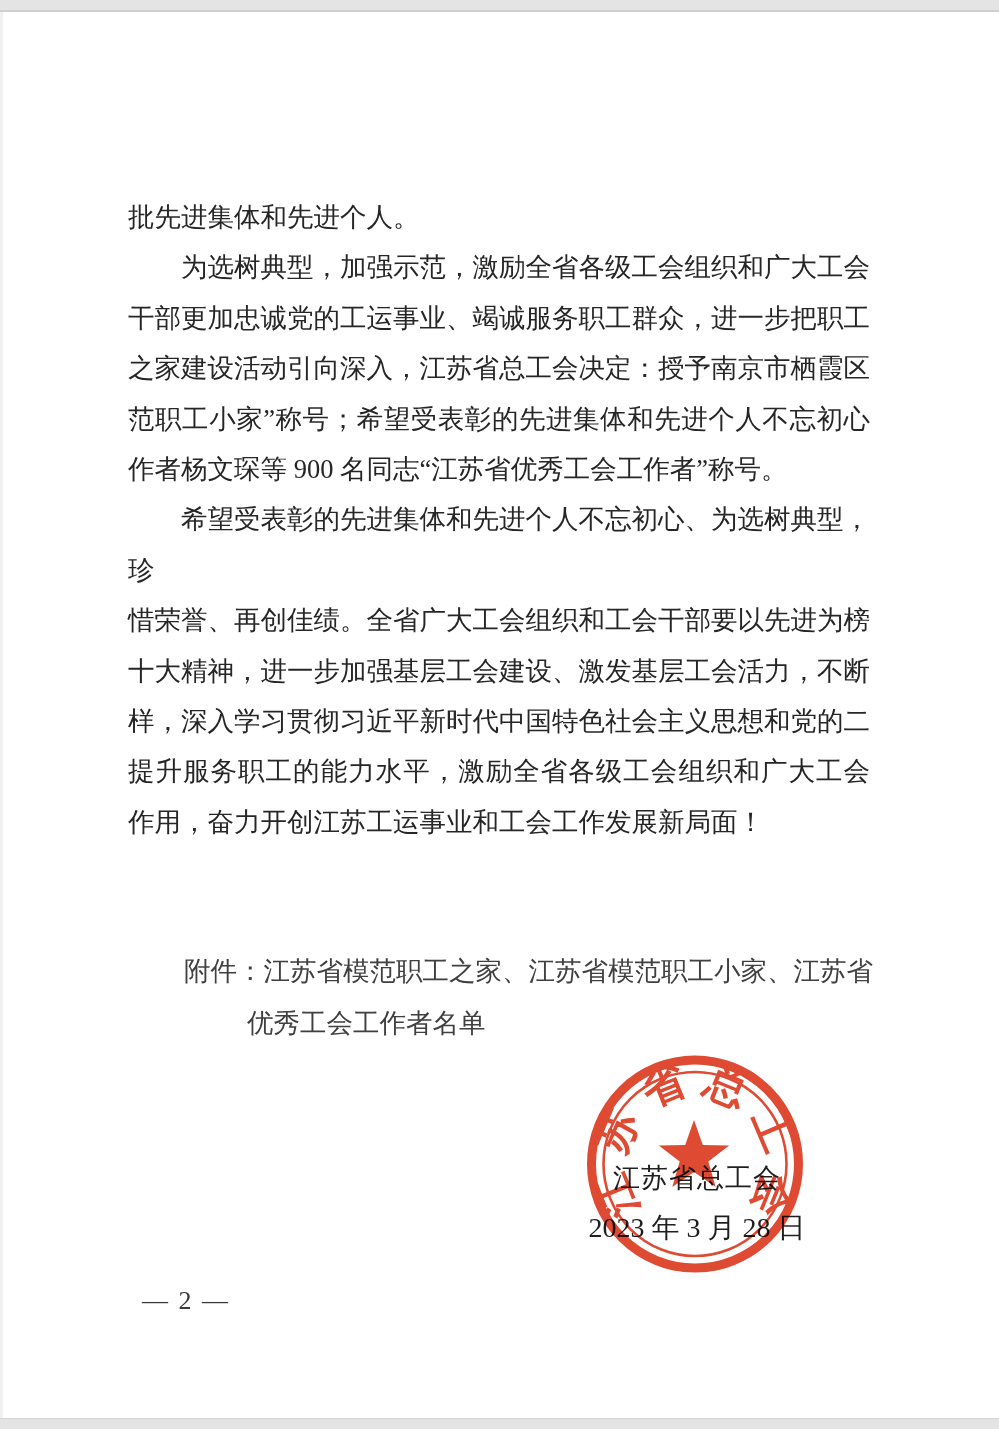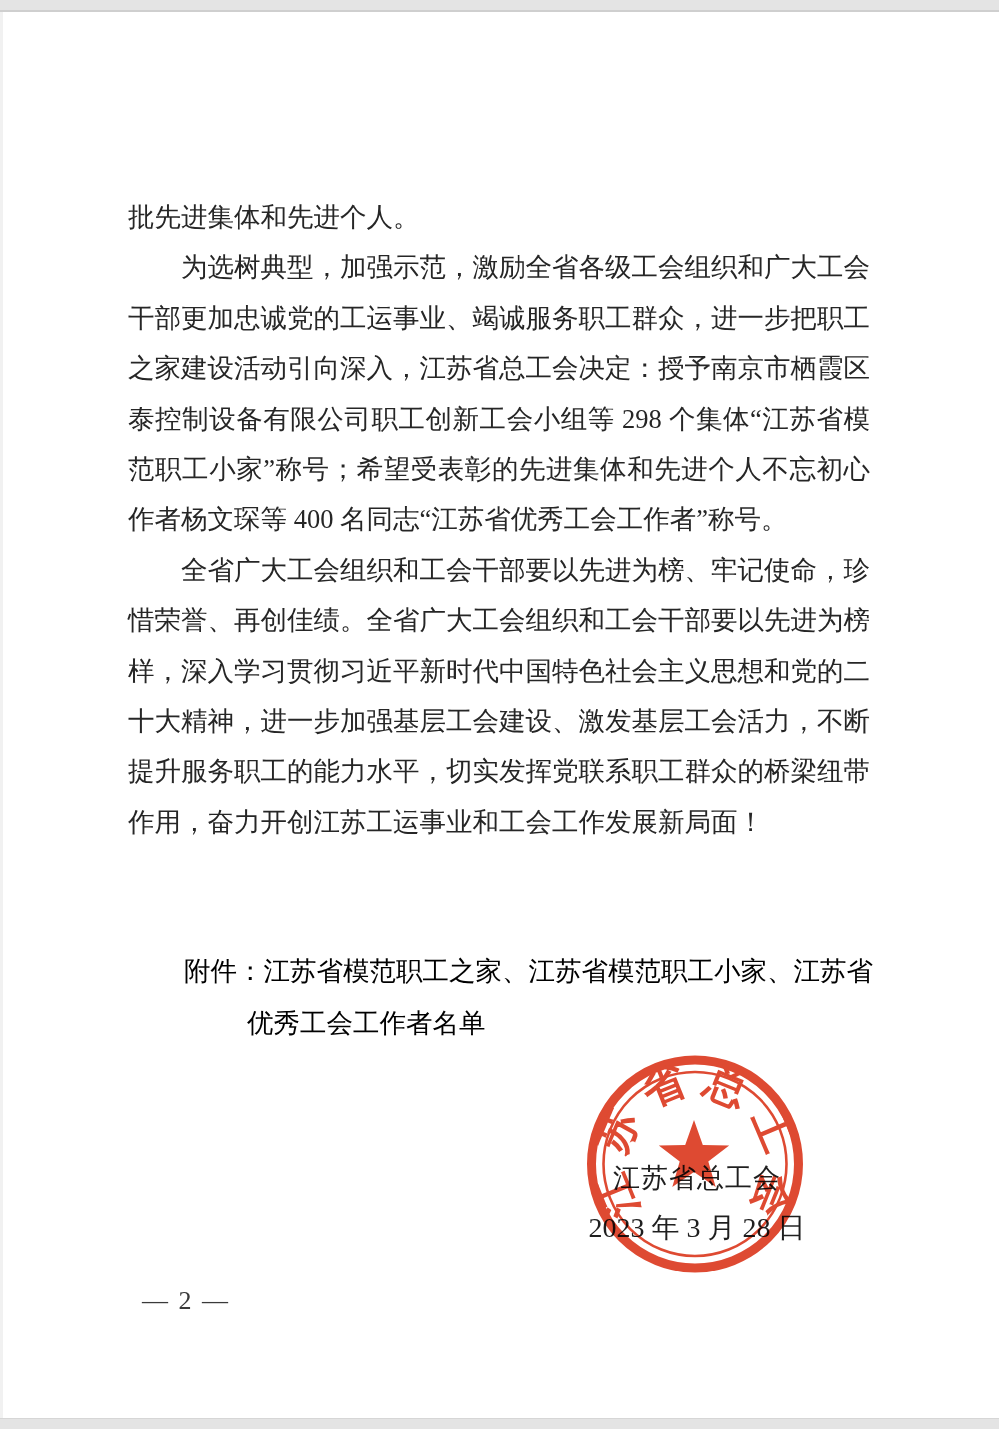--- a/index.html
+++ b/index.html
@@ -69,21 +69,21 @@
     white-space: normal;
     text-align: justify;
     text-align-last: justify;
   }
   .ln.indent { text-indent: 2em; }
 
   .attach-line1, .attach-line2 {
     position: absolute;
     font-size: 26.5px;
     line-height: 30px;
-    color: #000000;
+    color: #404040;
     white-space: nowrap;
   }
   .attach-line1 { left: 181px; top: 944px; }   
   .attach-line2 { left: 244px; top: 996px; }   
 
   .sig-issuer, .sig-date {
     position: absolute;
     left: 574px;              
     width: 240px;
     text-align: center;
@@ -126,28 +126,27 @@
   <div class="edge-right"></div>
   <div class="edge-bottom"></div>
 
   <div class="page">
 
     <div class="doc-body">
       <div class="ln">批先进集体和先进个人。</div>
       <div class="ln indent fill">为选树典型，加强示范，激励全省各级工会组织和广大工会</div>
       <div class="ln fill">干部更加忠诚党的工运事业、竭诚服务职工群众，进一步把职工</div>
       <div class="ln fill">之家建设活动引向深入，江苏省总工会决定：授予南京市栖霞区</div>
-      <div class="ln fill">泰控制设备有限公司职工创新工会小组等 298 个集体“江苏省模</div>
       <div class="ln fill">范职工小家”称号；希望受表彰的先进集体和先进个人不忘初心</div>
-      <div class="ln">作者杨文琛等 400 名同志“江苏省优秀工会工作者”称号。</div>
-      <div class="ln indent fill">全省广大工会组织和工会干部要以先进为榜、牢记使命，珍</div>
+      <div class="ln">作者杨文琛等 900 名同志“江苏省优秀工会工作者”称号。</div>
+      <div class="ln indent fill">希望受表彰的先进集体和先进个人不忘初心、为选树典型，珍</div>
       <div class="ln fill">惜荣誉、再创佳绩。全省广大工会组织和工会干部要以先进为榜</div>
+      <div class="ln fill">十大精神，进一步加强基层工会建设、激发基层工会活力，不断</div>
       <div class="ln fill">样，深入学习贯彻习近平新时代中国特色社会主义思想和党的二</div>
-      <div class="ln fill">十大精神，进一步加强基层工会建设、激发基层工会活力，不断</div>
-      <div class="ln fill">提升服务职工的能力水平，切实发挥党联系职工群众的桥梁纽带</div>
+      <div class="ln fill">提升服务职工的能力水平，激励全省各级工会组织和广大工会</div>
       <div class="ln">作用，奋力开创江苏工运事业和工会工作发展新局面！</div>
     </div>
 
     <div class="attach-line1">附件：江苏省模范职工之家、江苏省模范职工小家、江苏省</div>
     <div class="attach-line2">优秀工会工作者名单</div>
 
     <div class="sig-issuer">江苏省总工会</div>
     <div class="sig-date">2023 年 3 月 28 日</div>
 
     <svg class="seal" viewBox="0 0 218 218" xmlns="http://www.w3.org/2000/svg" aria-hidden="true">

